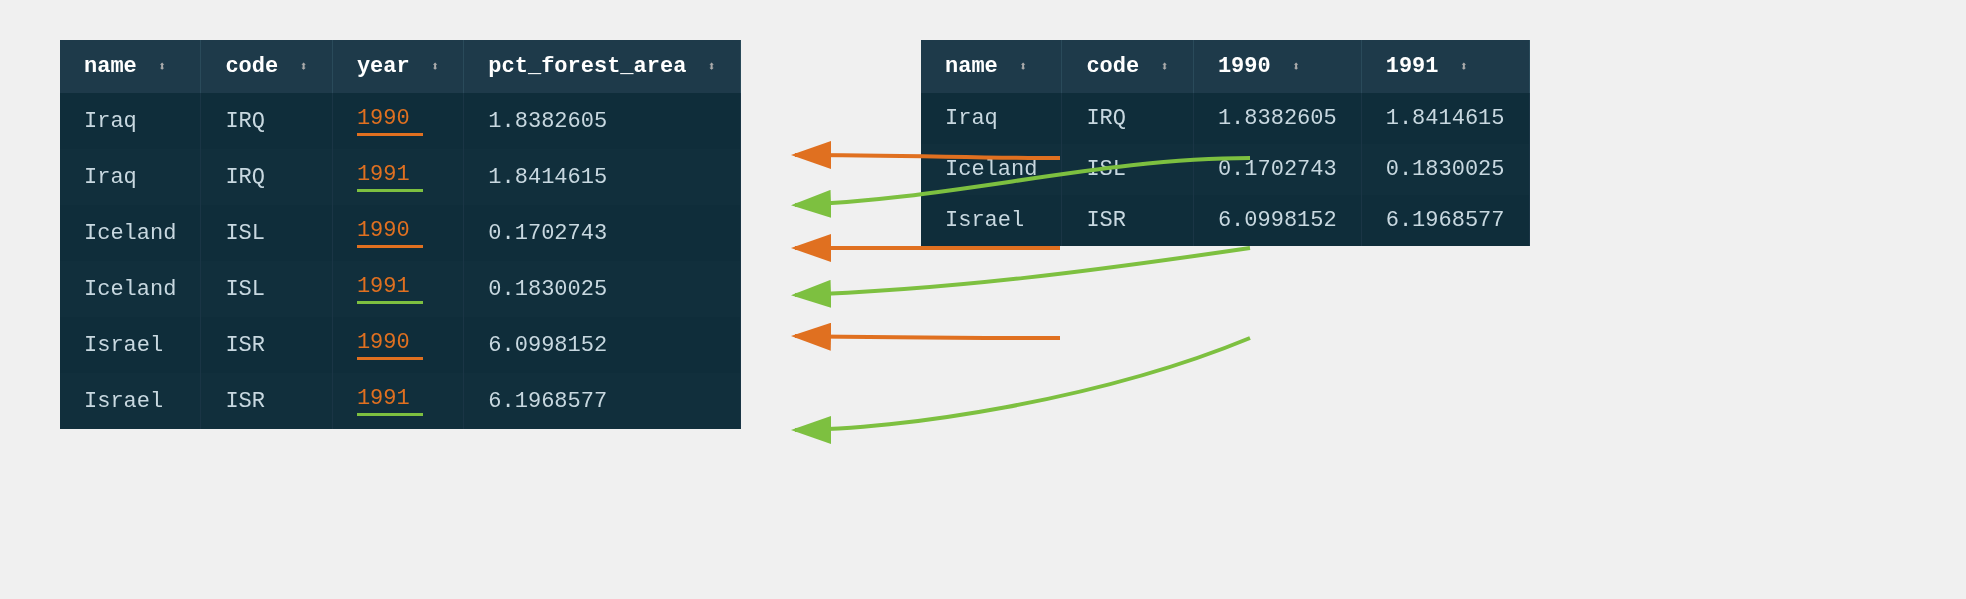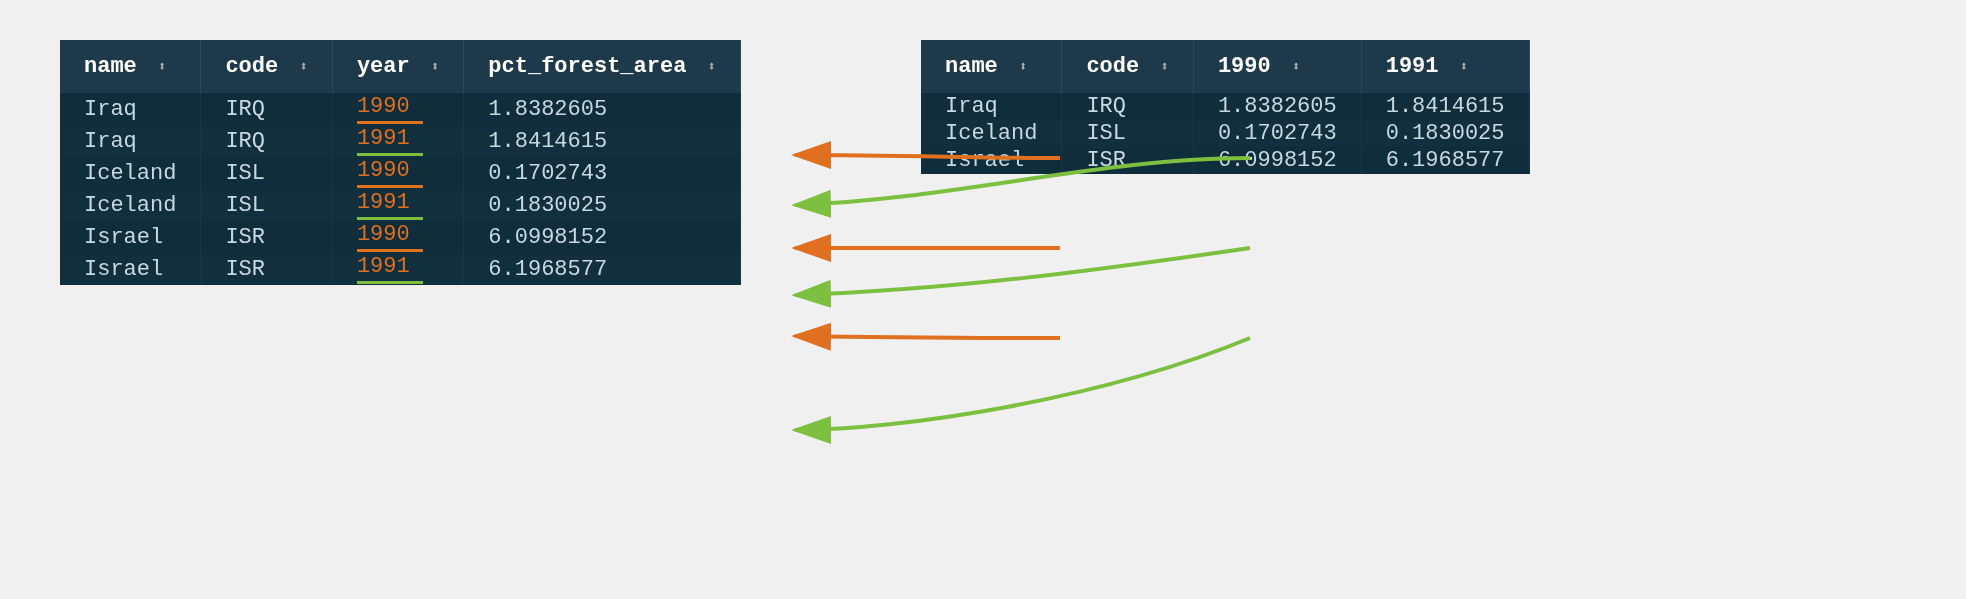--- a/index.html
+++ b/index.html
@@ -60,21 +60,21 @@
     tbody tr:nth-child(odd) {
       background-color: #0f2d3a;
     }
 
     tbody tr:nth-child(even) {
       background-color: #112f3c;
     }
 
     tbody td {
       color: #c8d8e0;
-      padding: 1px 24px;
+      padding: 13px 24px;
       border-right: 1px solid #1a3545;
       white-space: nowrap;
     }
 
     tbody td.year-cell {
       color: #e07020;
       position: relative;
     }
 
     .year-underline-orange {

